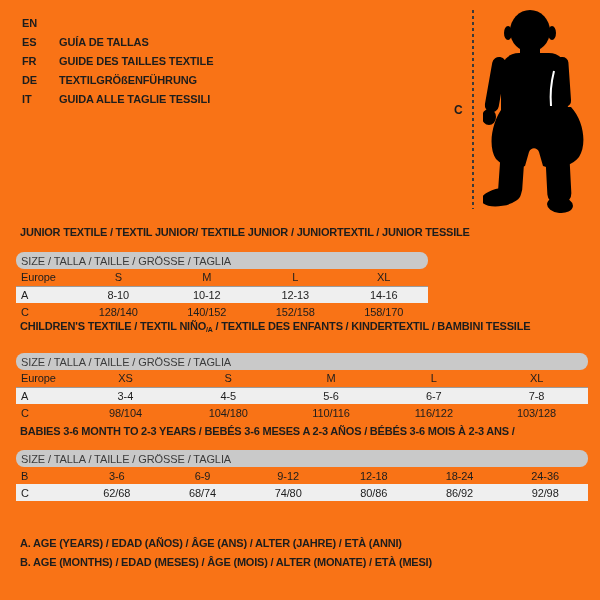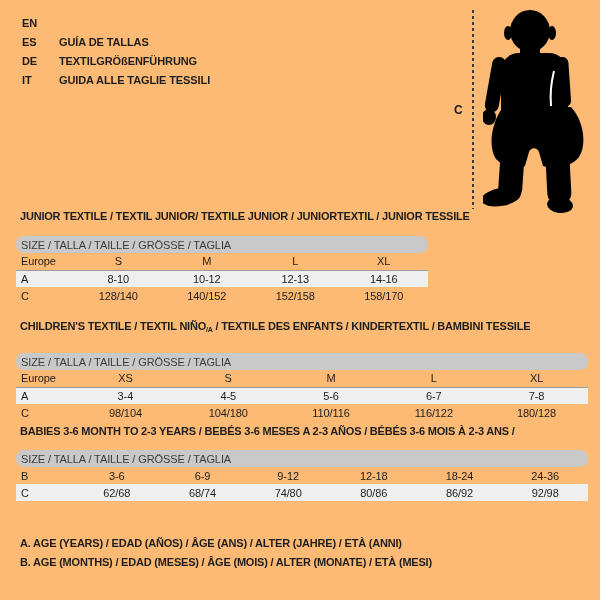--- a/index.html
+++ b/index.html
@@ -6,21 +6,21 @@
   html, body { background: #ffffff; }
   body {
     font-family: "Liberation Sans", "DejaVu Sans", sans-serif;
     color: #1d1d1d;
     -webkit-font-smoothing: antialiased;
   }
   .page {
     position: relative;
     width: 600px;
     height: 600px;
-    background: #fdba74;
+    background: #f97316;
     overflow: hidden;
   }
 
   
   .lang-block { position: absolute; left: 22px; top: 14px; }
   .lang-row { display: flex; line-height: 19px; font-size: 11px; font-weight: bold; letter-spacing: -0.1px; }
   .lang-code { width: 37px; flex: 0 0 37px; }
   .lang-title { white-space: nowrap; }
 
   
@@ -35,21 +35,21 @@
   }
   .silhouette { position: absolute; left: 483px; top: 9px; width: 110px; height: 205px; }
 
   
   .tbl-section { position: absolute; left: 16px; }
   .tbl-title {
     font-size: 11px; font-weight: bold; letter-spacing: -0.2px;
     white-space: nowrap; padding-left: 4px; line-height: 14px;
   }
   .tbl-title .sub { font-size: 7px; vertical-align: -2px; }
-  .section-junior   { top: 209px; }
+  .section-junior   { top: 225px; }
   .section-children { top: 319px; }
   .section-babies   { top: 424px; }
   .section-junior  .tbl-title { margin-bottom: 13px; }
   .section-children .tbl-title { margin-bottom: 16px; }
   .section-babies  .titles { margin-bottom: 12px; }
 
   table.size-table { border-collapse: collapse; table-layout: fixed; }
   table.size-table th.size-bar {
     background: #c9c9c9; color: #3b3b3b;
     font-size: 11px; font-weight: normal; text-align: left;
@@ -74,20 +74,24 @@
 
 <div class="page">
 
   <div class="lang-block">
     <div class="lang-row">
       <span class="lang-code">EN</span>
     </div>
     <div class="lang-row">
       <span class="lang-code">ES</span>
       <span class="lang-title">GUÍA DE TALLAS</span>
+    </div>
+    <div class="lang-row">
+      <span class="lang-code">FR</span>
+      <span class="lang-title">GUIDE DES TAILLES TEXTILE</span>
     </div>
     <div class="lang-row">
       <span class="lang-code">DE</span>
       <span class="lang-title">TEXTILGRÖßENFÜHRUNG</span>
     </div>
     <div class="lang-row">
       <span class="lang-code">IT</span>
       <span class="lang-title">GUIDA ALLE TAGLIE TESSILI</span>
     </div>
   </div>
@@ -197,21 +201,21 @@
           <td>5-6</td>
           <td>6-7</td>
           <td>7-8</td>
         </tr>
         <tr>
           <td class="lbl">C</td>
           <td>98/104</td>
           <td>104/180</td>
           <td>110/116</td>
           <td>116/122</td>
-          <td>180/128</td>
+          <td>103/128</td>
         </tr>
       </tbody>
     </table>
   </section>
 
   <section class="tbl-section section-babies">
     <div class="titles">
       <div class="tbl-title">BABIES 3-6 MONTH TO 2-3 YEARS / BEBÉS 3-6 MESES A 2-3 AÑOS / BÉBÉS 3-6 MOIS À 2-3 ANS /</div>
     </div>
     <table class="size-table w-full">

